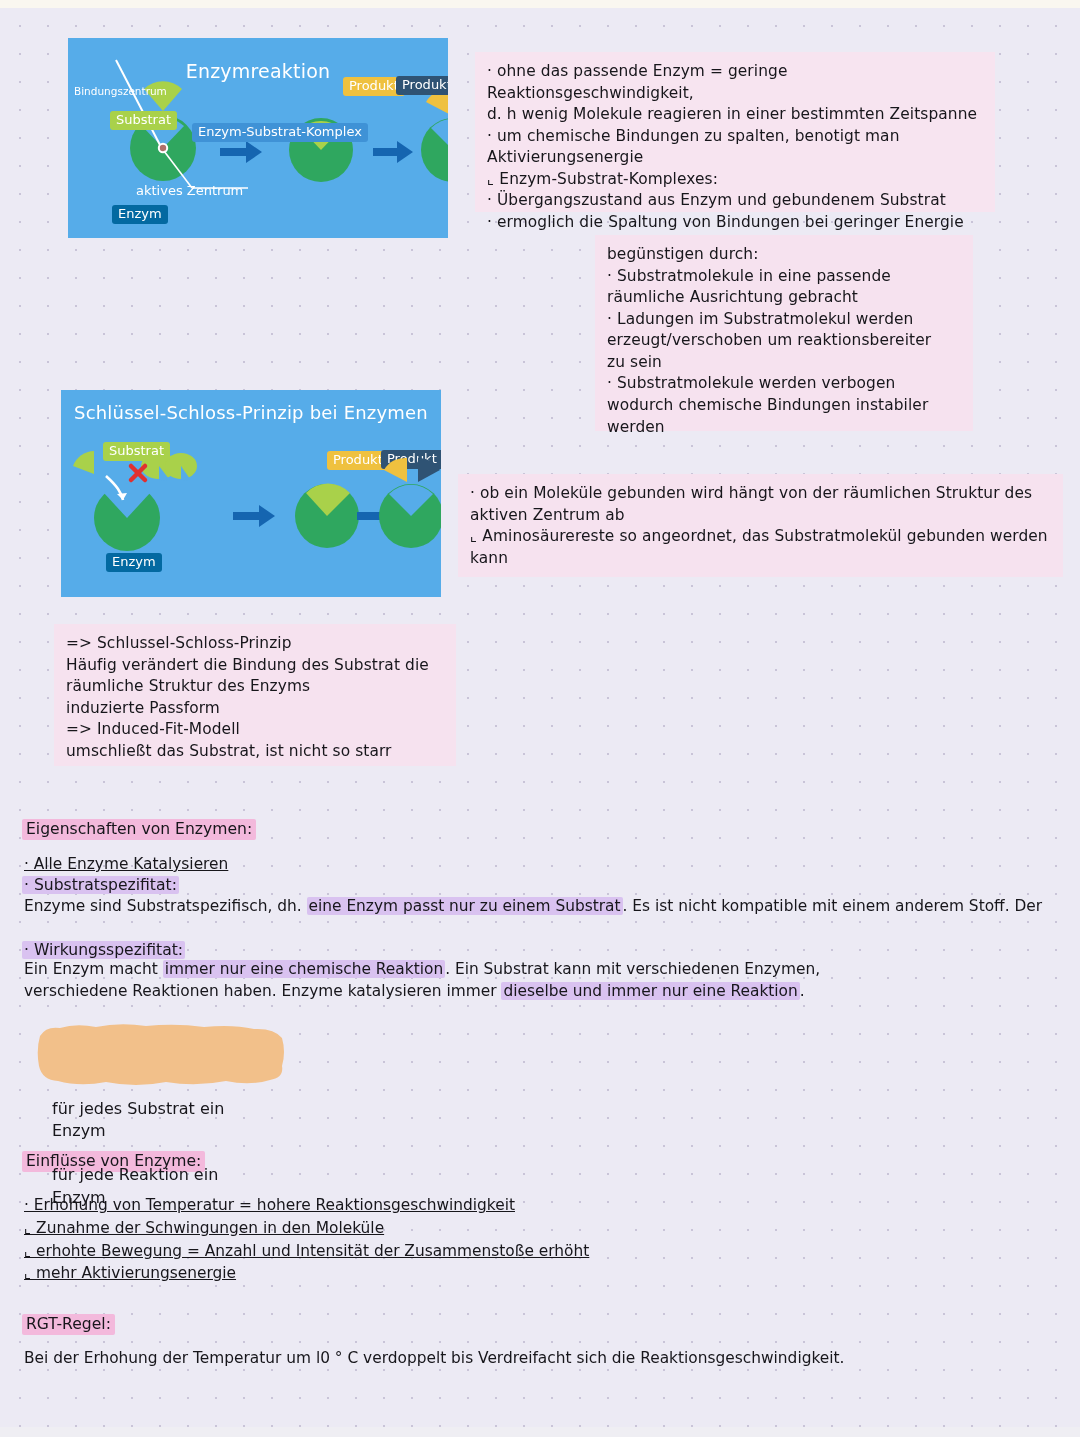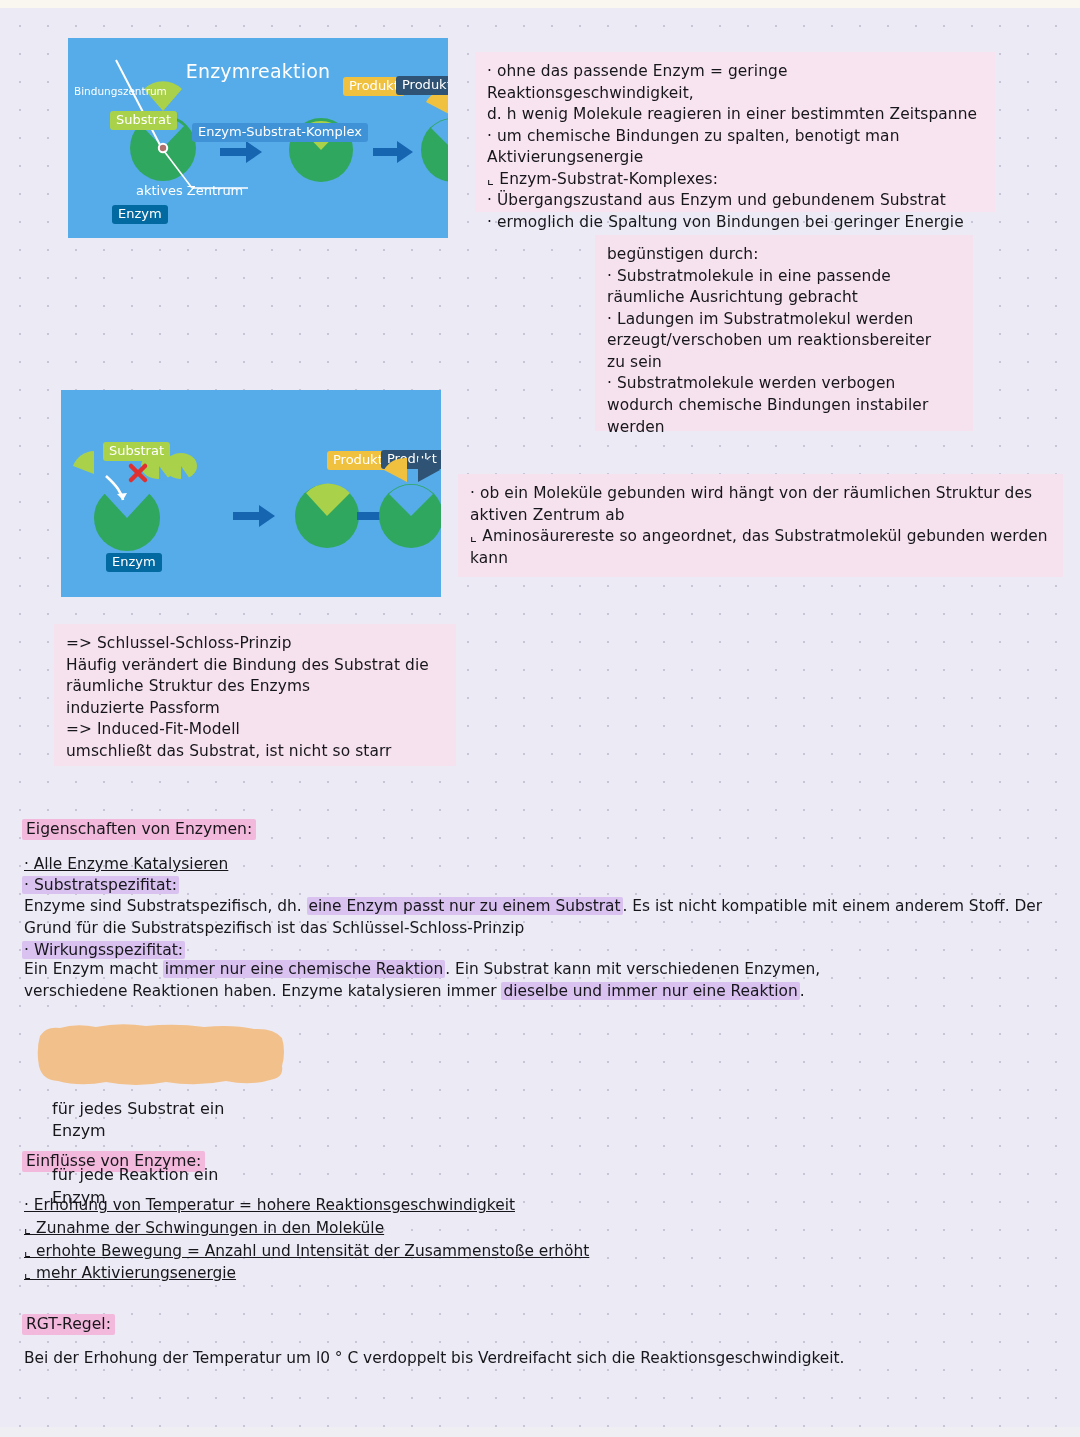--- a/index.html
+++ b/index.html
@@ -168,20 +168,21 @@
 räumliche Ausrichtung gebracht
 · Ladungen im Substratmolekul werden
 erzeugt/verschoben um reaktionsbereiter
 zu sein
 · Substratmolekule werden verbogen
 wodurch chemische Bindungen instabiler
 werden</div>
 
 
   <div class="panel" style="left:61px;top:390px;width:380px;height:207px;">
+    <div class="title" style="left:0;right:0;top:12px;text-align:center;font-size:18px;">Schlüssel-Schloss-Prinzip bei Enzymen</div>
 
     <svg class="svgwrap" viewBox="0 0 380 207">
 
       <g>
         <circle cx="66" cy="128" r="33" fill="#2fa75f"></circle>
         <path d="M66,128 L43,103 A33,33 0 0,1 89,103 Z" fill="#56ace9"></path>
       </g>
 
       <path d="M33,84 L12,76 A23,23 0 0,1 33,61 Z" fill="#a9d14a"></path>
 
@@ -246,21 +247,20 @@
   </div>
 
   <div class="plain" style="left:24px;top:853px;text-decoration:underline;">· Alle Enzyme Katalysieren</div>
 
   <div class="heading" style="left:22px;top:876px;">
     <span class="hlpurple">· Substratspezifitat:</span>
   </div>
 
   <div class="plain" style="left:24px;top:895px;width:1045px;white-space:normal;">
     <span>Enzyme sind Substratspezifisch, dh. </span><span class="hlpurple">eine Enzym passt nur zu einem Substrat</span><span>. Es ist nicht kompatible mit einem anderem Stoff. Der</span><br>
-    <span>Grund für die Substratspezifisch ist das Schlüssel-Schloss-Prinzip</span>
   </div>
 
   <div class="heading" style="left:22px;top:941px;">
     <span class="hlpurple">· Wirkungsspezifitat:</span>
   </div>
 
   <div class="plain" style="left:24px;top:958px;width:1045px;white-space:normal;">
     <span>Ein Enzym macht </span><span class="hlpurple">immer nur eine chemische Reaktion</span><span>. Ein Substrat kann mit verschiedenen Enzymen,</span><br>
     <span>verschiedene Reaktionen haben. Enzyme katalysieren immer </span><span class="hlpurple">dieselbe und immer nur eine Reaktion</span><span>.</span>
   </div>

